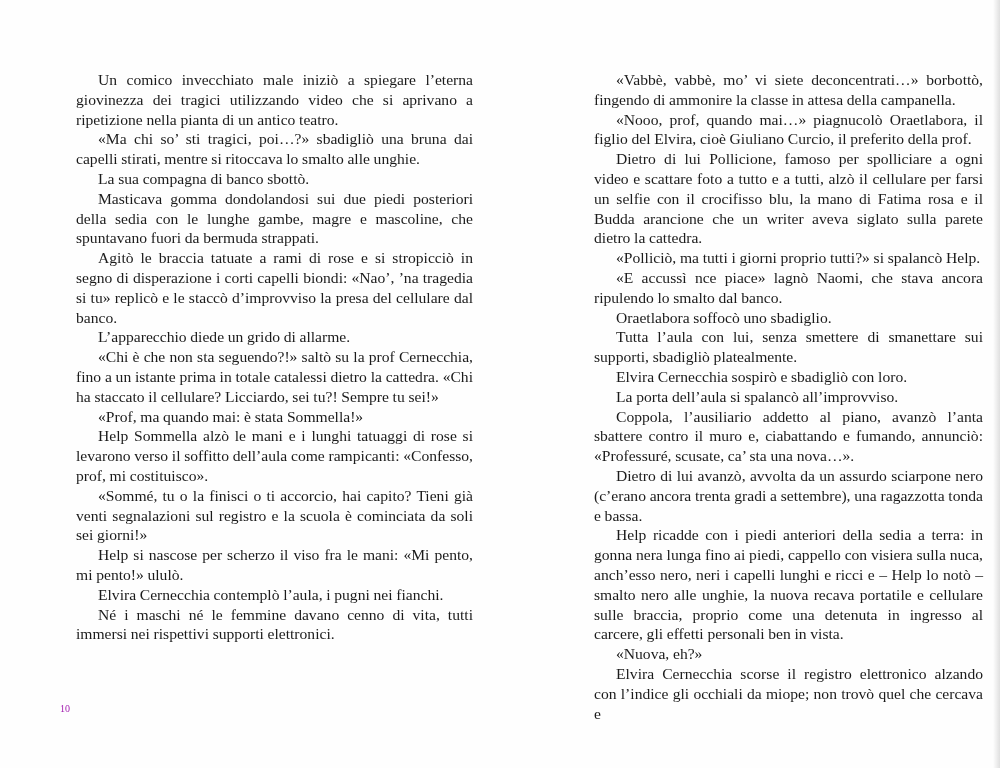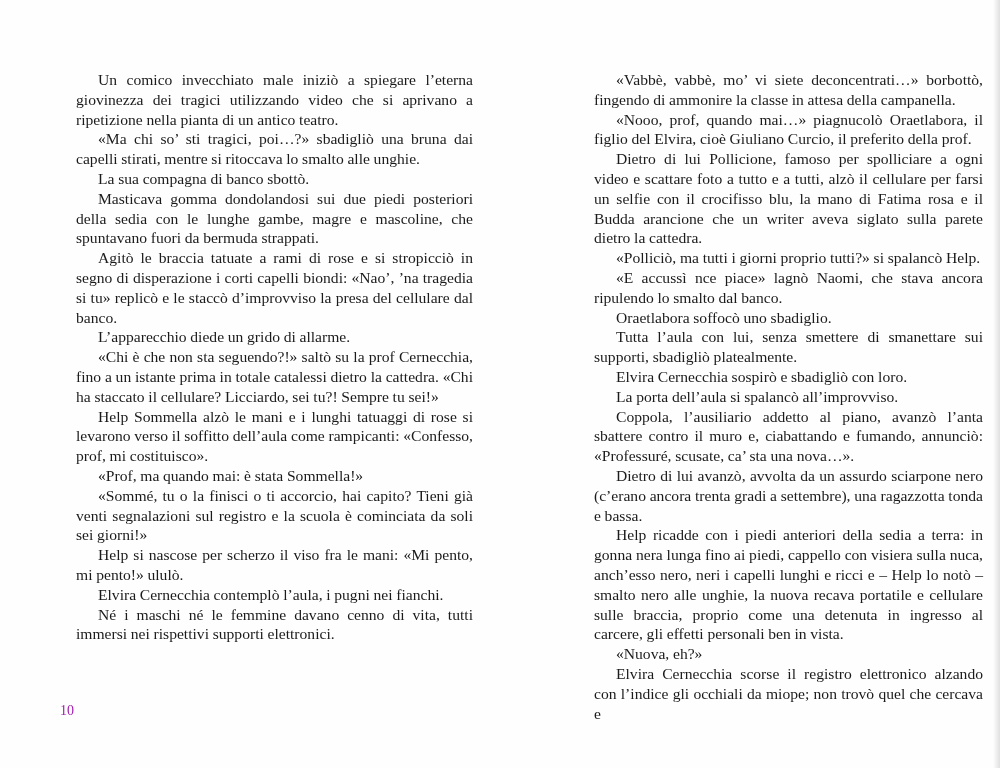--- a/index.html
+++ b/index.html
@@ -24,21 +24,21 @@
     -webkit-hyphens: auto;
     word-spacing: -0.2px;
     margin-left: 16px;
   }
   .text-col p { margin: 0; text-indent: 22px; }
   .col-left  { left: 60px;  width: 397px; }
   .col-right { left: 578px; width: 389px; }
   .page-num {
     position: absolute;
     top: 703px;
-    font-size: 14px;
+    font-size: 10px;
     color: #a21caf;
   }
   .num-left { left: 60px; }
   .num-right {
     left: 578px;
     width: 389px;
     text-align: right;
     padding-right: 27px;
   }
   .page-edge {
@@ -54,22 +54,22 @@
 <div class="spread">
 
   <div class="text-col col-left">
       <p>Un comico invecchiato male iniziò a spiegare l’eterna giovinezza dei tragici utilizzando video che si aprivano a ripetizione nella pianta di un antico teatro.</p>
       <p>«Ma chi so’ sti tragici, poi…?» sbadigliò una bruna dai capelli stirati, mentre si ritoccava lo smalto alle unghie.</p>
       <p>La sua compagna di banco sbottò.</p>
       <p>Masticava gomma dondolandosi sui due piedi posteriori della sedia con le lunghe gambe, magre e mascoline, che spuntavano fuori da bermuda strappati.</p>
       <p>Agitò le braccia tatuate a rami di rose e si stropicciò in segno di disperazione i corti capelli biondi: «Nao’, ’na tragedia si tu» replicò e le staccò d’improvviso la presa del cellulare dal banco.</p>
       <p>L’apparecchio diede un grido di allarme.</p>
       <p>«Chi è che non sta seguendo?!» saltò su la prof Cernecchia, fino a un istante prima in totale catalessi dietro la cattedra. «Chi ha staccato il cellulare? Licciardo, sei tu?! Sempre tu sei!»</p>
+      <p>«Prof, ma quando mai: è stata Sommella!»</p>
       <p>Help Sommella alzò le mani e i lunghi tatuaggi di rose si levarono verso il soffitto dell’aula come rampicanti: «Confesso, prof, mi costituisco».</p>
-      <p>«Prof, ma quando mai: è stata Sommella!»</p>
       <p>«Sommé, tu o la finisci o ti accorcio, hai capito? Tieni già venti segnalazioni sul registro e la scuola è cominciata da soli sei giorni!»</p>
       <p>Help si nascose per scherzo il viso fra le mani: «Mi pento, mi pento!» ululò.</p>
       <p>Elvira Cernecchia contemplò l’aula, i pugni nei fianchi.</p>
       <p>Né i maschi né le femmine davano cenno di vita, tutti immersi nei rispettivi supporti elettronici.</p>
     </div>
 
   <div class="text-col col-right">
       <p>«Vabbè, vabbè, mo’ vi siete deconcentrati…» borbottò, fingendo di ammonire la classe in attesa della campanella.</p>
       <p>«Nooo, prof, quando mai…» piagnucolò Oraetlabora, il figlio del Elvira, cioè Giuliano Curcio, il preferito della prof.</p>
       <p>Dietro di lui Pollicione, famoso per spolliciare a ogni video e scattare foto a tutto e a tutti, alzò il cellulare per farsi un selfie con il crocifisso blu, la mano di Fatima rosa e il Budda arancione che un writer aveva siglato sulla parete dietro la cattedra.</p>

